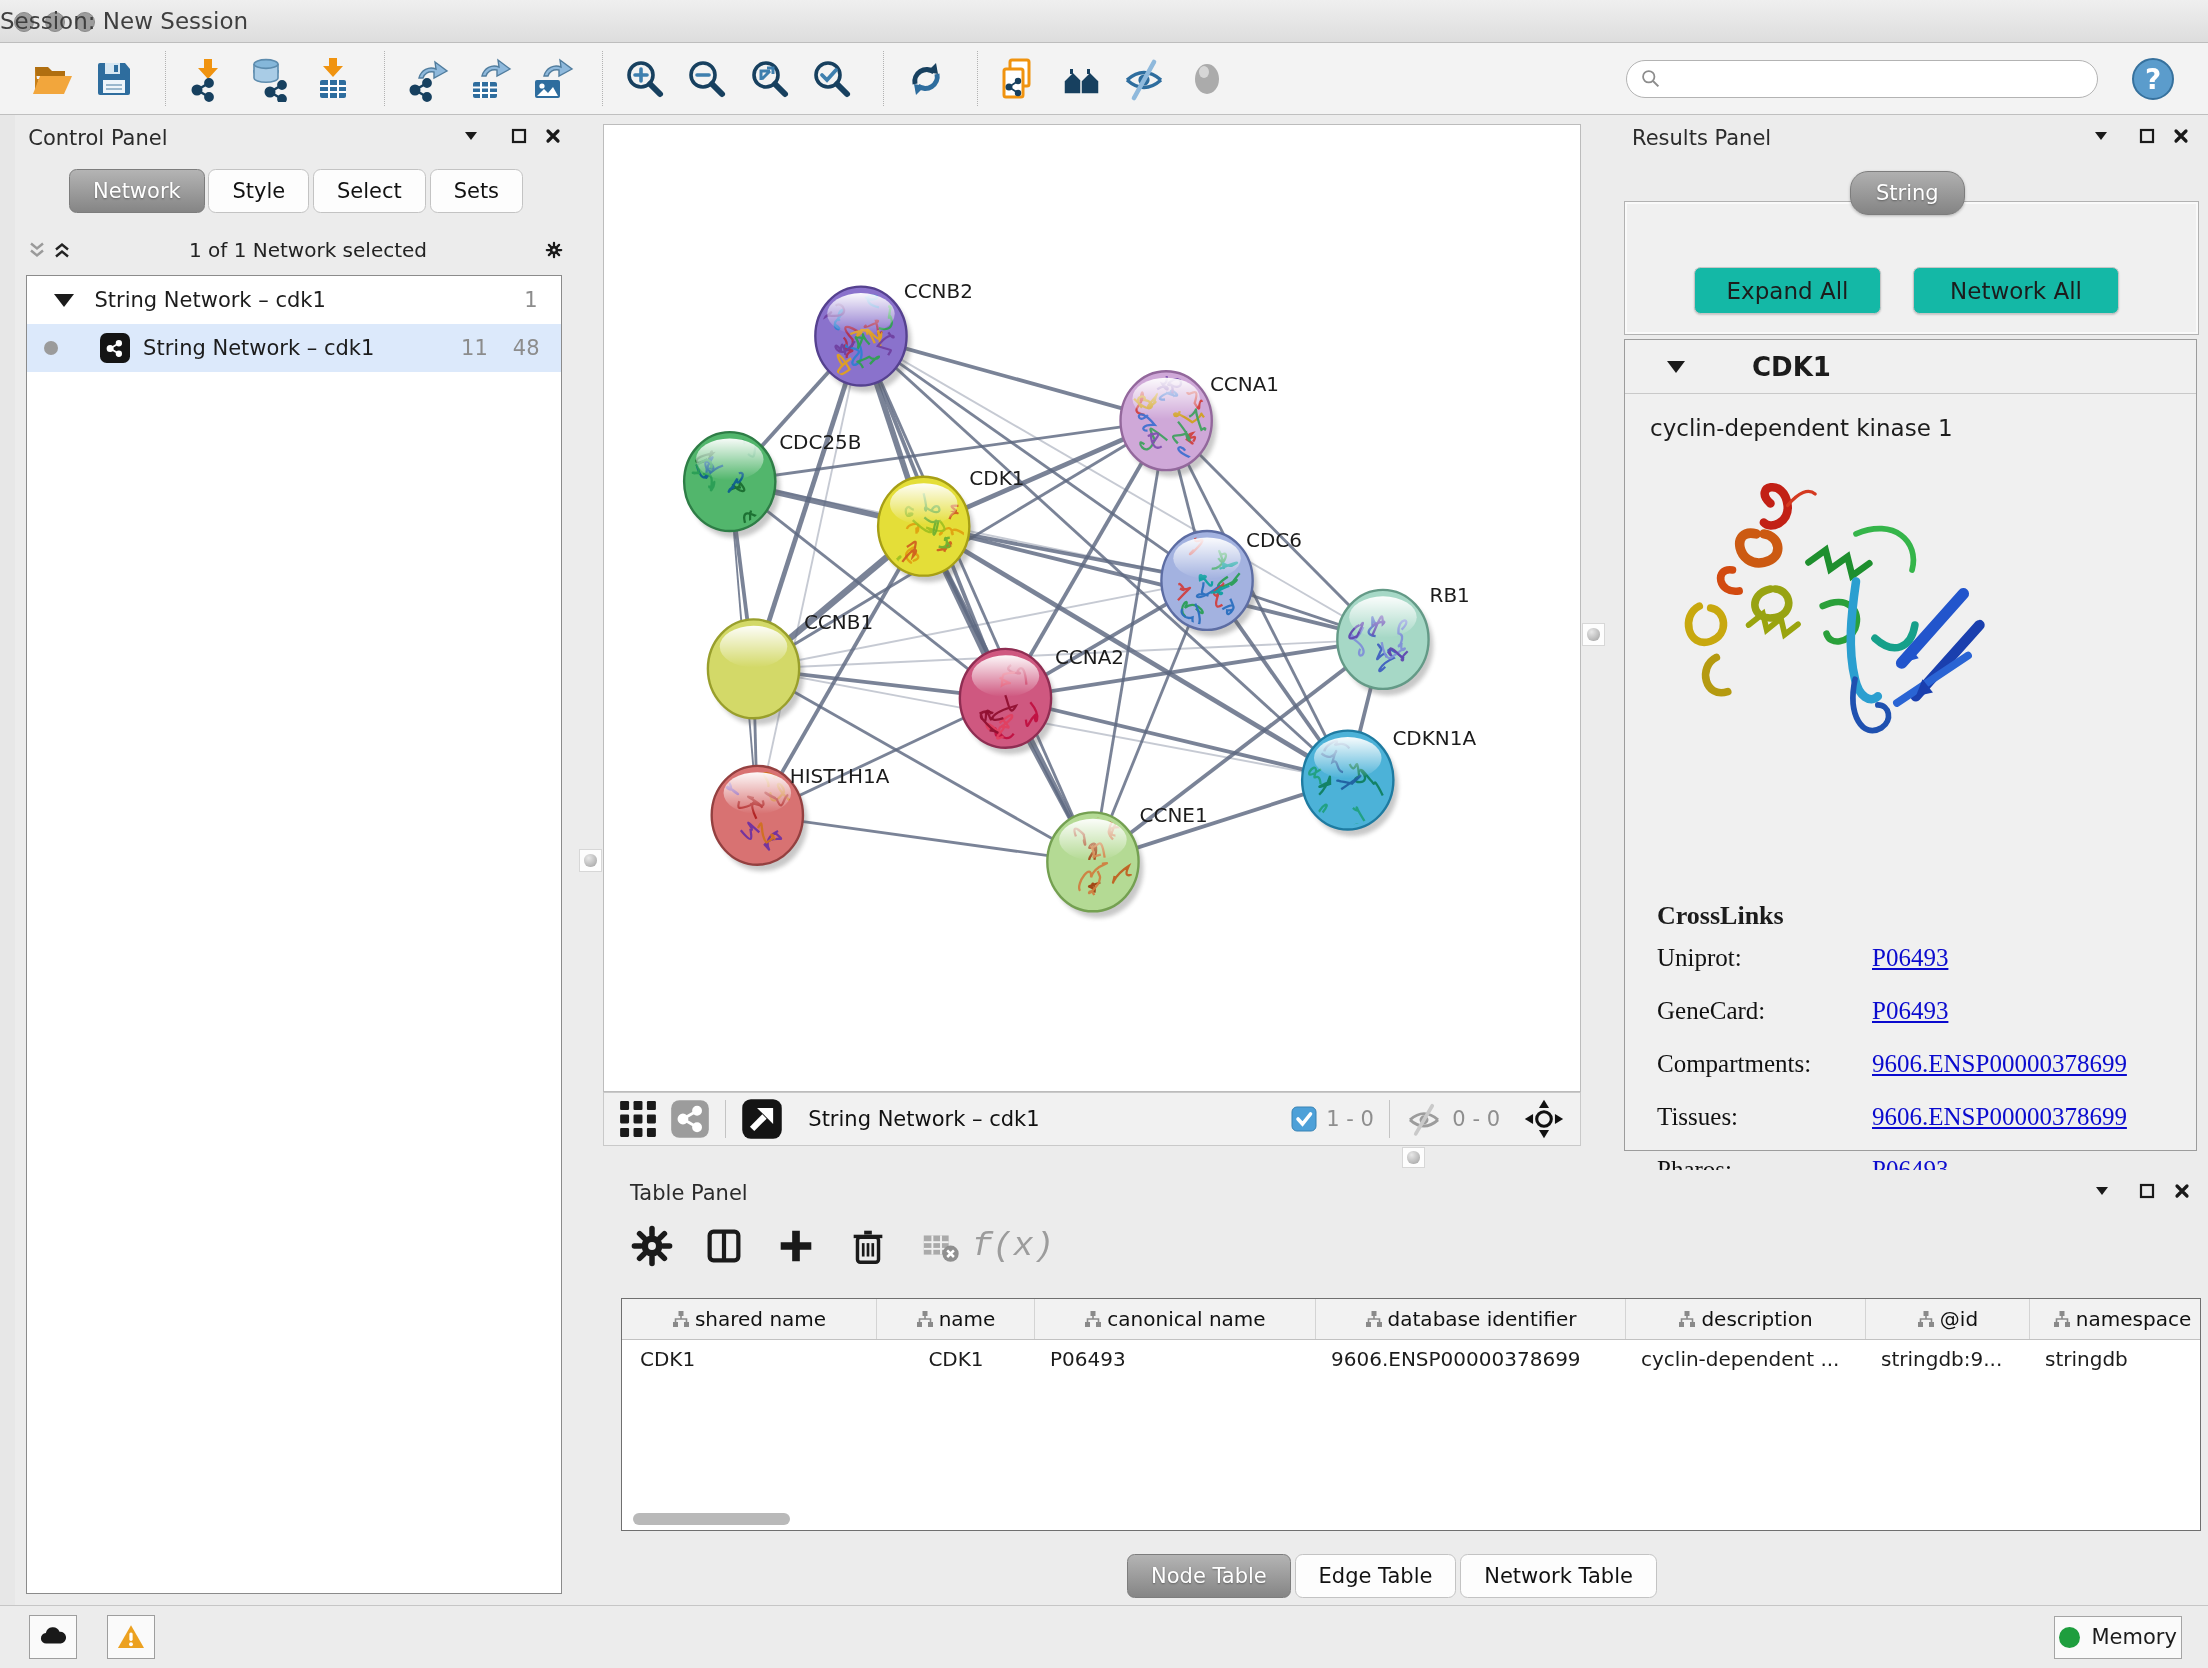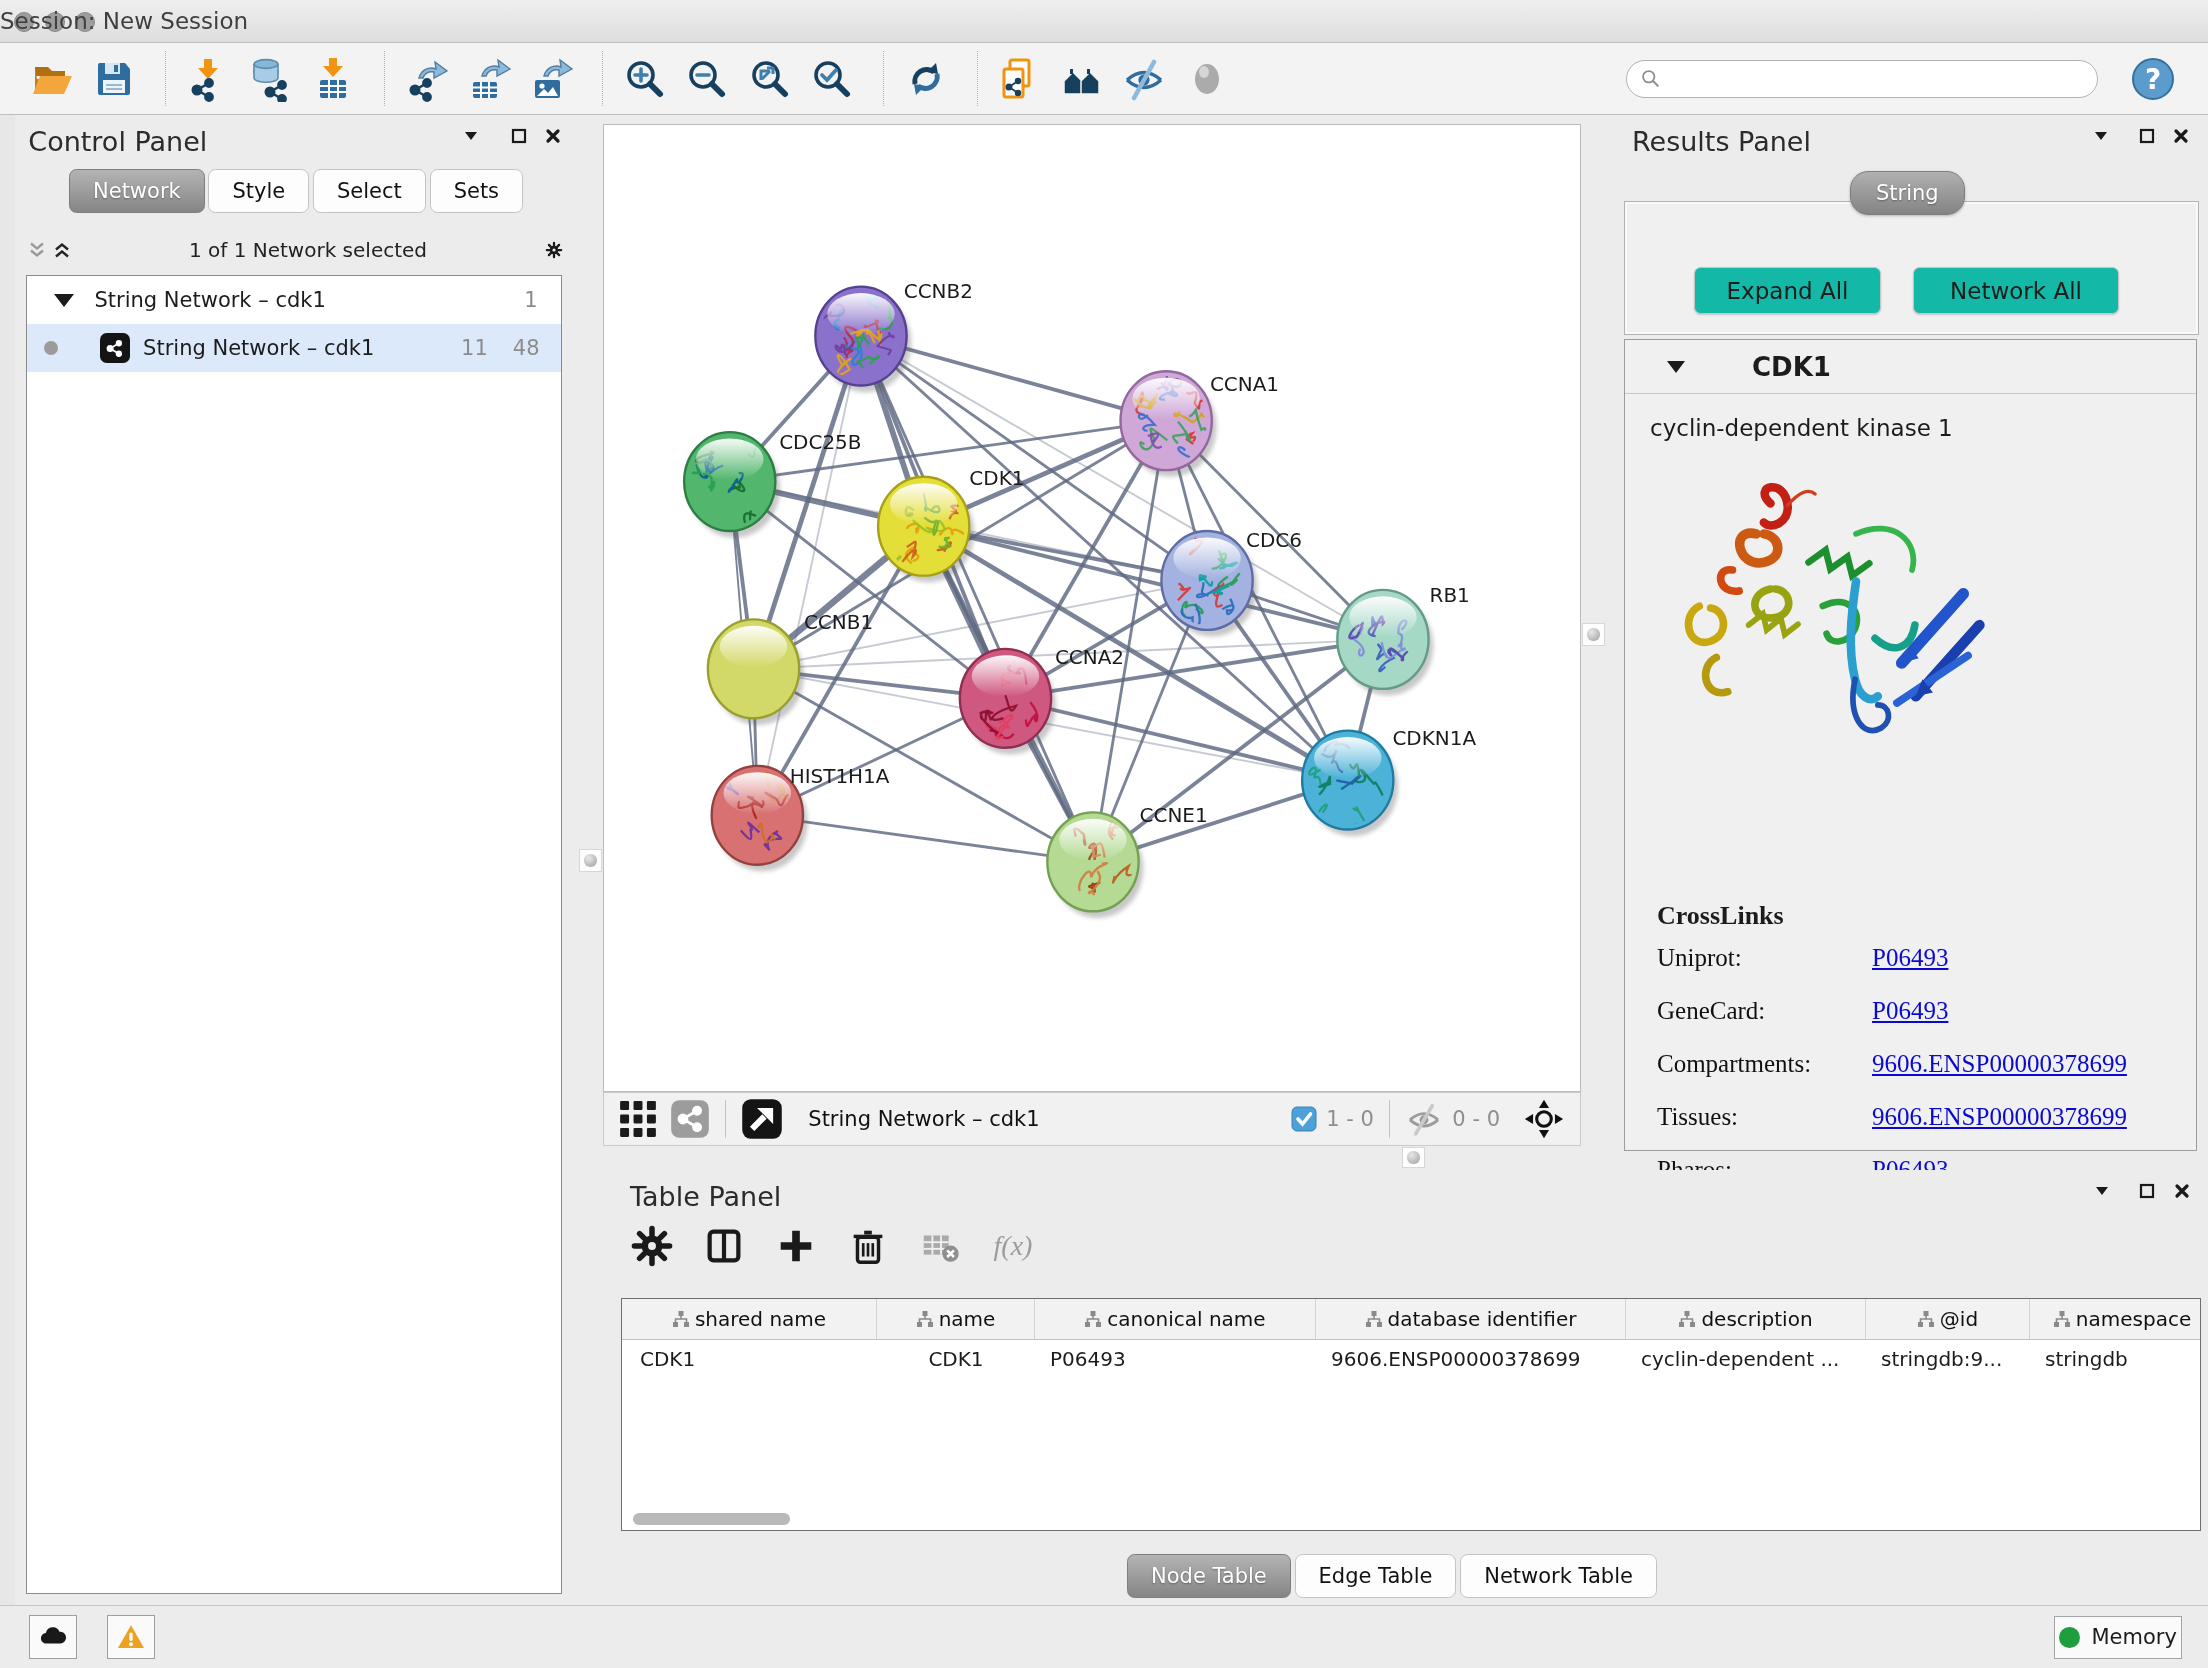--- a/index.html
+++ b/index.html
@@ -16,21 +16,21 @@
   #toolbar{position:absolute;left:0;top:43px;width:2208px;height:72px;background:#f3f3f3;
     border-bottom:1px solid #bfbfbf;display:flex;align-items:center;padding:0 25px;box-sizing:border-box;}
   .tbtn{width:53px;height:55px;display:flex;align-items:center;justify-content:center;flex:0 0 auto;margin-right:9.5px;}
   .tbtn svg{width:46px;height:46px;}
   .tb-sep{width:0;height:55px;border-left:1.9px dotted #b2b2b2;margin:0 15px;flex:0 0 auto;}
   #search-box{margin-left:auto;width:472px;height:38px;background:#fff;border:1px solid #b3b3b3;
     border-radius:19px;display:flex;align-items:center;padding:0 13.3px;box-sizing:border-box;}
   #search-box input{border:none;outline:none;flex:1;font-size:19px;font-family:inherit;background:transparent;}
   #help-btn{margin:0 3.8px 0 28.5px;}
   
-  .panel-title{font-size:27px;color:#2b2b2b;}
+  .panel-title{font-size:21px;color:#2b2b2b;}
   .pctl{width:25px;height:25px;display:flex;align-items:center;justify-content:center;}
   .pctl svg{width:18px;height:18px;}
   
   #control-panel{position:absolute;left:15px;top:115px;width:563px;height:1490px;background:#ececec;}
   .tab{height:42px;display:flex;align-items:center;padding:0 23px;font-size:21px;background:#fdfdfd;
     border:1px solid #c3c3c3;border-radius:7.6px;margin-right:3.8px;color:#111;}
   .tab.sel{background:linear-gradient(#b4b4b4,#858585);color:#fff;border-color:#7d7d7d;
     text-shadow:0 1px 1.9px rgba(0,0,0,.35);}
   #cp-tabs{position:absolute;left:54px;top:54px;display:flex;}
   #cp-status{position:absolute;left:9.5px;top:116px;width:542px;height:38px;display:flex;align-items:center;}
@@ -74,21 +74,21 @@
   #crosslinks{position:absolute;left:32px;top:561px;font-family:"Liberation Serif","DejaVu Serif",serif;}
   #cl-title{font-size:26px;font-weight:bold;margin-bottom:13.3px;}
   .cl-row{display:flex;height:53px;align-items:flex-start;font-size:25px;}
   .cl-label{width:215px;color:#111;}
   .cl-link{color:#0a0ace;text-decoration:underline;}
   
   #table-panel{position:absolute;left:603px;top:1170px;width:1605px;height:436px;background:#ececec;}
   #tp-toolbar{position:absolute;left:19px;top:46px;display:flex;align-items:center;}
   .tp-btn{width:59px;height:59px;display:flex;align-items:center;justify-content:center;margin-right:13.3px;}
   .tp-btn svg{width:44px;height:44px;}
-  .fx{font-family:Liberation Serif, serif;font-style:italic;font-size:28px;color:#9c9c9c;}
+  .fx{font-family:Liberation Mono, monospace;font-style:italic;font-size:34px;color:#9c9c9c;}
   #tp-table{position:absolute;left:18px;top:128px;width:1580px;height:233px;background:#fff;
     border:1px solid #6f6f6f;box-sizing:border-box;overflow:hidden;}
   #tp-header{display:flex;height:40px;background:#f2f2f2;border-bottom:1px solid #c2c2c2;}
   .th{display:flex;align-items:center;justify-content:center;font-size:20px;color:#111;
     border-right:1px solid #d4d4d4;box-sizing:border-box;flex:0 0 auto;gap:5px;}
   .th svg{width:18px;height:18px;}
   #tp-row{display:flex;height:38px;align-items:center;}
   .td{font-size:20px;box-sizing:border-box;flex:0 0 auto;overflow:hidden;white-space:nowrap;}
   #tp-hscroll{position:absolute;left:11.4px;bottom:4.8px;width:157px;height:12.4px;border-radius:6.7px;background:#b9b9b9;}
   #tp-tabs{position:absolute;left:524px;top:384px;display:flex;}

